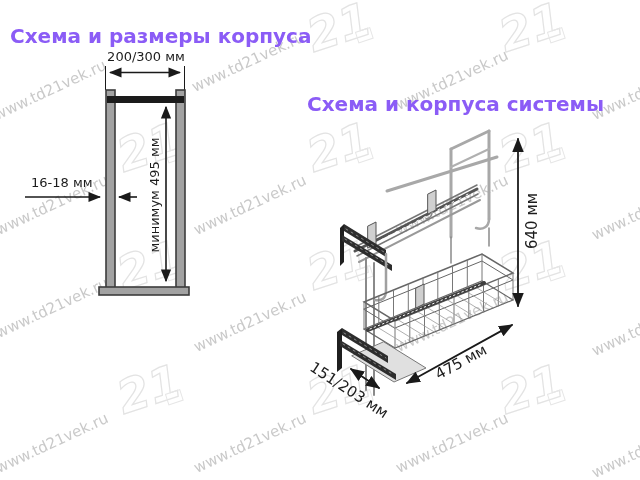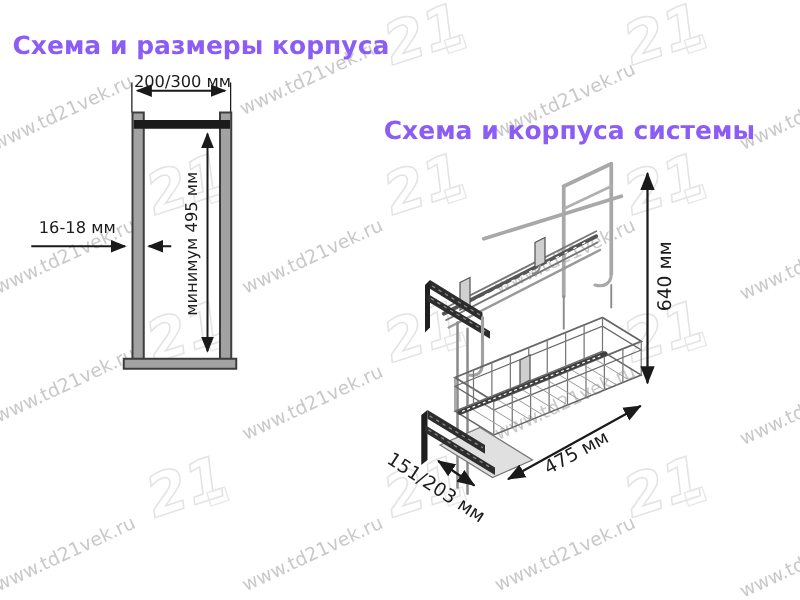--- a/index.html
+++ b/index.html
@@ -236,21 +236,21 @@
       <line x1="518" y1="139" x2="518" y2="306" stroke="#1a1a1a" stroke-width="1.8" marker-start="url(#arr)" marker-end="url(#arr)"></line>
       <line x1="407" y1="383" x2="512" y2="325" stroke="#1a1a1a" stroke-width="1.8" marker-start="url(#arr)" marker-end="url(#arr)"></line>
       <line x1="351" y1="369" x2="379" y2="388" stroke="#1a1a1a" stroke-width="1.8" marker-start="url(#arr)" marker-end="url(#arr)"></line>
     </g>
   </svg>
 
   <div class="labels">
     <div class="title" style="left:10px;top:24px">Схема и размеры корпуса</div>
     <div class="title" style="left:307px;top:92px">Схема и корпуса системы</div>
 
-    <div class="dim-label center-anchor" style="left:146px;top:66px">200/300 мм</div>
+    <div class="dim-label center-anchor" style="left:146px;top:56px">200/300 мм</div>
     <div class="dim-label" style="left:31px;top:175px">16-18 мм</div>
     <div class="dim-label rot-ccw" style="left:154px;top:195px">минимум 495 мм</div>
 
     <div class="dim-label big rot-ccw" style="left:532px;top:221px">640 мм</div>
     <div class="dim-label big rot-475" style="left:461px;top:362px">475 мм</div>
     <div class="dim-label big rot-151" style="left:349px;top:390px">151/203 мм</div>
   </div>
 </div>
 
 </body></html>

